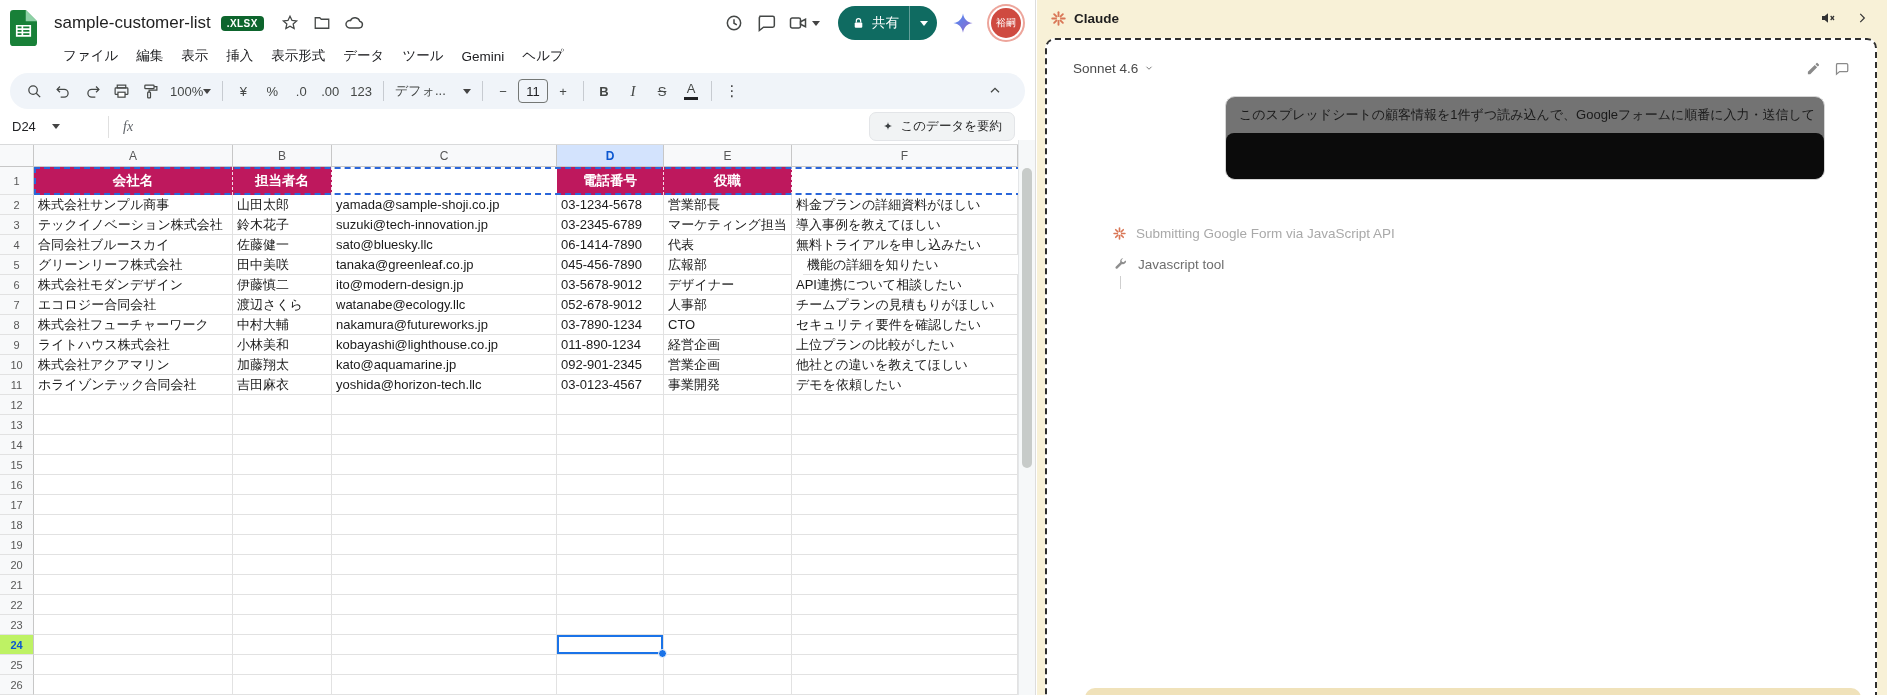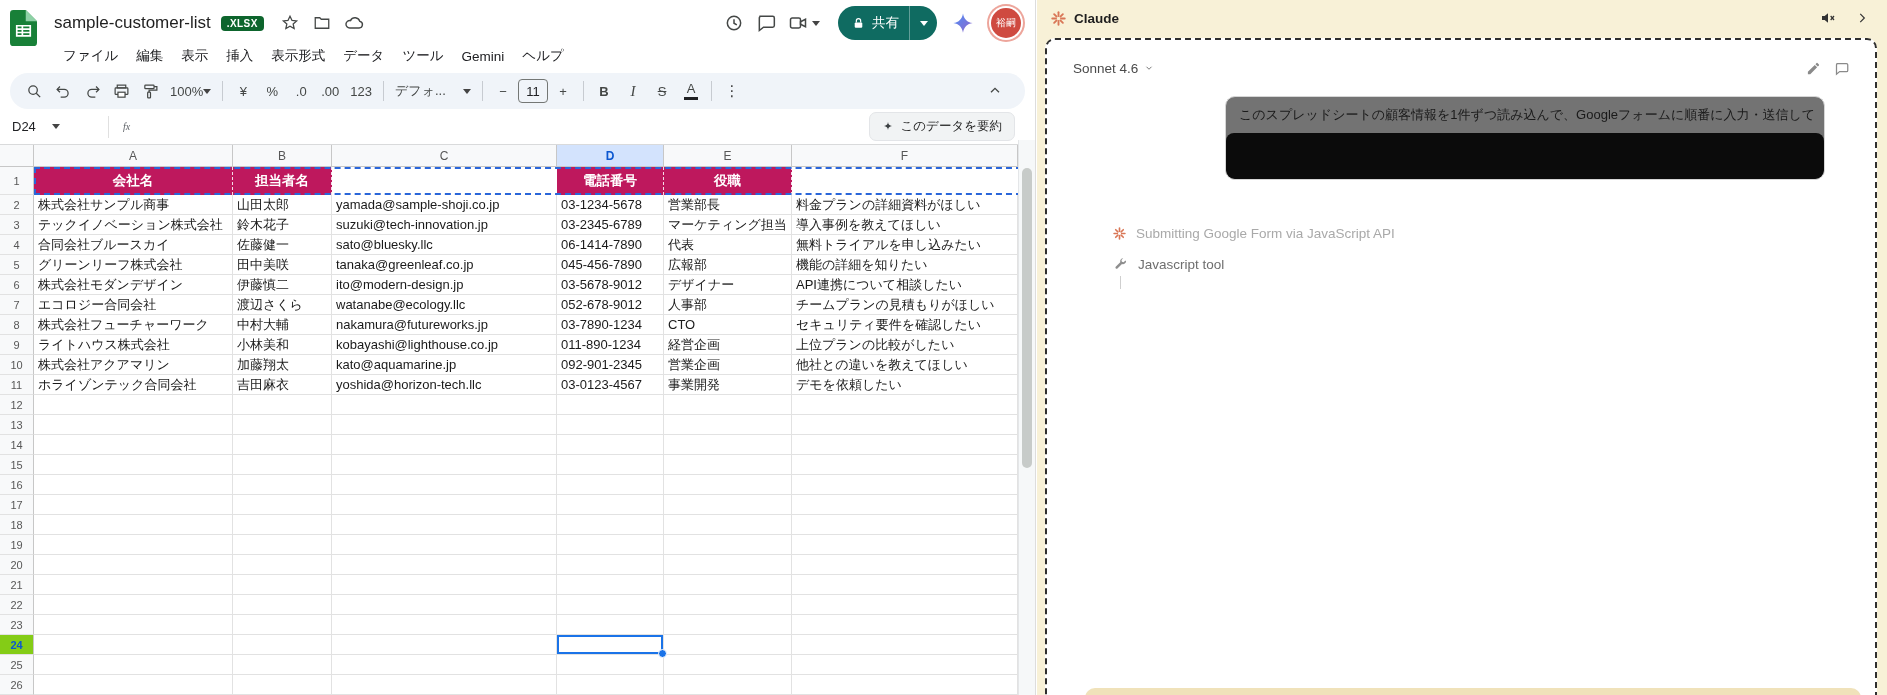--- a/index.html
+++ b/index.html
@@ -34,32 +34,32 @@
   .italic-i{font-family:"Liberation Serif",serif;font-style:italic;font-size:15px}
   .strike-s{text-decoration:line-through}
   .color-a{display:flex;flex-direction:column;align-items:center;line-height:12px}
   .color-a .bar{width:14px;height:3px;background:#202124;margin-top:2px}
   .more-dots{font-size:15px;color:#444}
   .collapse-btn{margin-left:auto;margin-right:6px}
 
   .formula-row{height:36px;display:flex;align-items:center;padding-left:12px;border-bottom:1px solid #d9dadb}
   .name-box{display:flex;align-items:center;gap:16px;width:88px;font-size:13px;color:#202124}
   .fsep{width:1px;height:22px;background:#e0e0e0;margin:0 8px}
-  .fx{font-family:"Liberation Serif",serif;font-style:italic;color:#5f6368;font-size:10px;margin-left:6px}
+  .fx{font-family:"Liberation Serif",serif;font-style:italic;color:#5f6368;font-size:14px;margin-left:6px}
   .summarize-chip{margin-left:auto;margin-right:20px;display:flex;align-items:center;gap:7px;background:#f1f3f4;border:1px solid #e3e5e8;border-radius:7px;padding:5px 12px;font-size:12.5px;color:#1f1f1f;white-space:nowrap}
 
   .grid{position:relative}
   .col-headers{display:flex;height:22px;background:#f8f9fa;border-bottom:1px solid #c7c7c7}
   .corner{width:34px;flex:none;border-right:1px solid #c7c7c7;background:#f8f9fa}
   .col-h{flex:none;display:flex;align-items:center;justify-content:center;font-size:12px;color:#575757;border-right:1px solid #c7c7c7}
   .col-h.sel{background:#d3e3fd;color:#0b57d0;font-weight:700}
   .sheet-row{display:flex;height:20px}
   .sheet-row.header-row{height:28px;position:relative}
   .gutter{width:34px;flex:none;display:flex;align-items:center;justify-content:center;font-size:11px;color:#575757;background:#f8f9fa;border-right:1px solid #c7c7c7;border-bottom:1px solid #e2e2e2}
-  .gutter.sel{background:#84cc16;color:#0b57d0;font-weight:700}
+  .gutter.sel{background:#bef264;color:#0b57d0;font-weight:700}
   .cell{flex:none;font-size:13px;color:#1a1a1a;padding:0 4px;display:flex;align-items:center;border-right:1px solid #e2e2e2;border-bottom:1px solid #e2e2e2;white-space:nowrap;overflow:hidden;position:relative}
   .cell.hdr{background:#be185d;color:#fff;font-weight:700;font-size:13.5px;justify-content:center;border-right:1px dashed rgba(255,255,255,.85);border-bottom:none}
   .header-row::after{content:'';position:absolute;left:34px;width:984px;top:0;bottom:0;border:2px dashed #2a66d9;pointer-events:none}
   .cell.active{box-shadow:inset 0 0 0 2px #1a73e8;overflow:visible}
   .cell.active::after{content:'';position:absolute;right:-4px;bottom:-4px;width:7px;height:7px;background:#1a73e8;border:1.5px solid #fff;border-radius:50%;z-index:4}
   .vscroll{position:absolute;right:0;top:140px;bottom:0;width:17px;background:#f6f8f9;border-left:1px solid #e4e6e8}
   .vthumb{position:absolute;left:3px;right:3px;top:28px;height:300px;background:#c7cbc9;border-radius:8px}
 
   
   .claude-pane{position:absolute;left:1037px;top:0;width:850px;height:695px;background:#f8f1d7;overflow:hidden}
@@ -304,21 +304,21 @@
           <div class="cell" style="width: 128px; font-family: Liberation Serif, serif;">代表</div>
           <div class="cell" style="width: 226px;">無料トライアルを申し込みたい</div>
         </div>
         <div class="sheet-row">
           <div class="gutter">5</div>
           <div class="cell" style="width: 199px;">グリーンリーフ株式会社</div>
           <div class="cell" style="width: 99px;">田中美咲</div>
           <div class="cell" style="width: 225px;">tanaka@greenleaf.co.jp</div>
           <div class="cell" style="width: 107px;">045-456-7890</div>
           <div class="cell" style="width: 128px;">広報部</div>
-          <div class="cell" style="width: 226px;">機能の詳細を知りたい</div>
+          <div class="cell" style="width: 226px; margin-left: 11px;">機能の詳細を知りたい</div>
         </div>
         <div class="sheet-row">
           <div class="gutter">6</div>
           <div class="cell" style="width: 199px;">株式会社モダンデザイン</div>
           <div class="cell" style="width: 99px;">伊藤慎二</div>
           <div class="cell" style="width: 225px;">ito@modern-design.jp</div>
           <div class="cell" style="width: 107px;">03-5678-9012</div>
           <div class="cell" style="width: 128px;">デザイナー</div>
           <div class="cell" style="width: 226px;">API連携について相談したい</div>
         </div>

